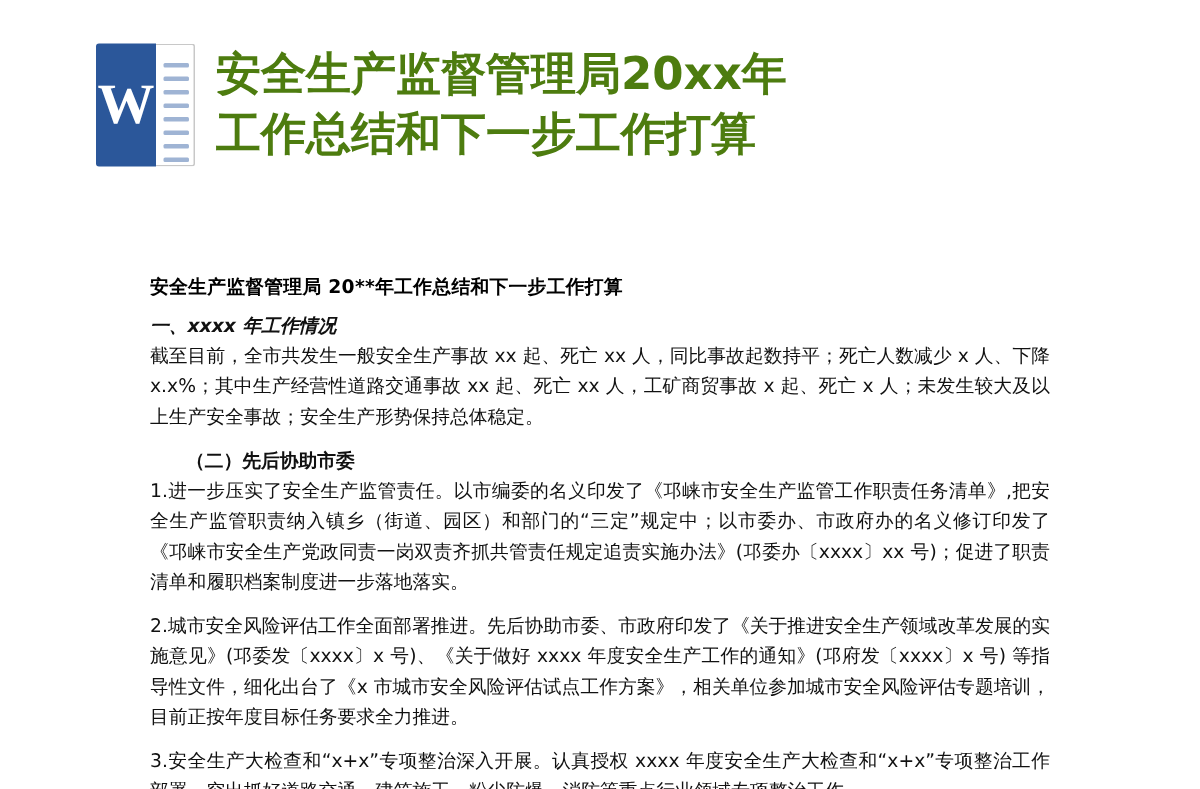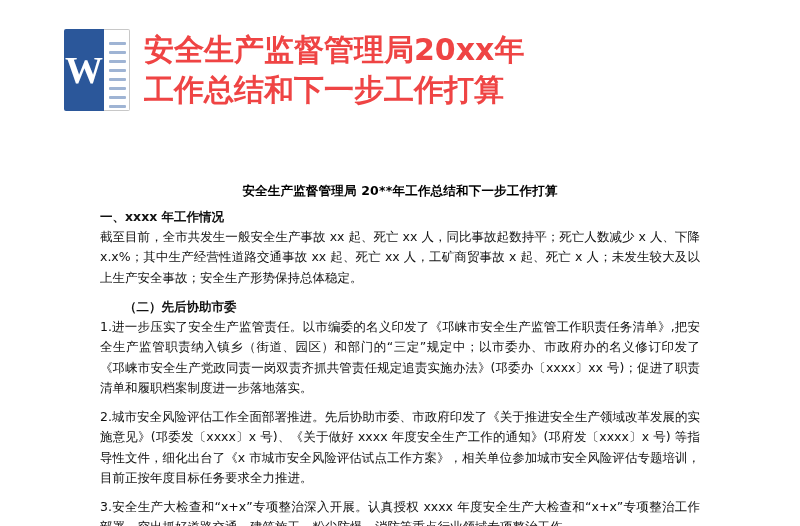--- a/index.html
+++ b/index.html
@@ -85,54 +85,53 @@
     display: block;
     height: 3px;
     background: #9fb4d4;
     margin-bottom: 6px;
     border-radius: 1px;
   }
   .header-title {
     font-family: "DejaVu Sans", sans-serif;
     font-size: 30px;
     font-weight: bold;
-    color: #ef4444;
+    color: #4d7c0f;
     line-height: 1.33;
     letter-spacing: 0px;
     white-space: pre-line;
   }
 
   
   .doc {
     position: absolute;
     left: 100px;
     top: 152px;
     width: 600px;
     height: 374px;
     background: #ffffff;
     overflow: hidden;
     font-family: "DejaVu Sans", sans-serif;
     color: #000000;
   }
   .doc-title {
-    text-align: center;
     font-size: 12.5px;
     font-weight: bold;
     line-height: 1.5;
     margin: 30px 0 6px 0;
     letter-spacing: 0.2px;
   }
   .doc p {
     margin: 0;
     font-size: 12.5px;
     line-height: 1.62;
     text-align: justify;
     color: #111111;
   }
-  .ind1 { text-indent: 0; font-weight: bold; }
+  .ind1 { text-indent: 0; font-weight: bold; font-style: italic; }
   .ind2 { text-indent: 24px; font-weight: bold; }
   .body-p { text-indent: 0; }
   .gap { height: 9px; }
 </style>
 </head>
 <body>
 
 <div class="page">
 
   <div class="header">

